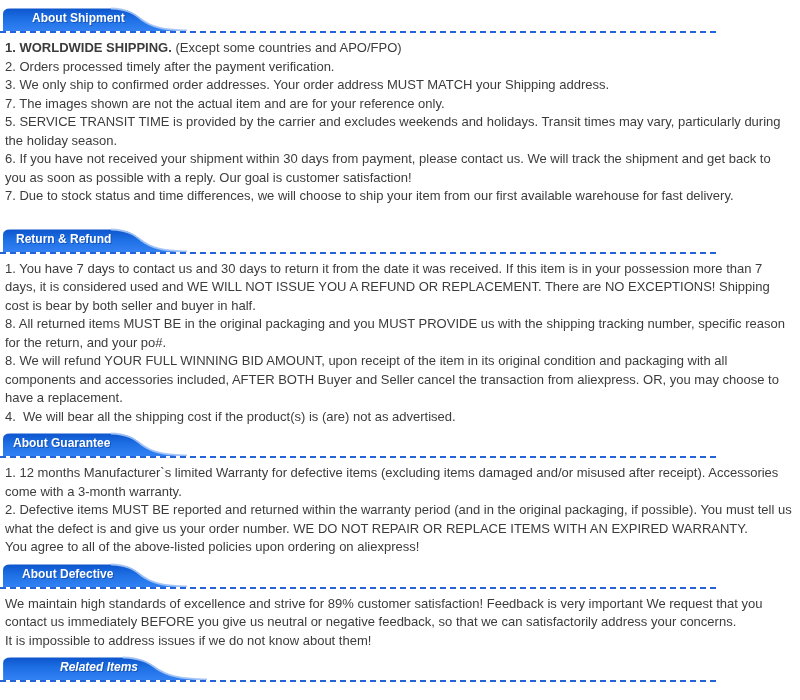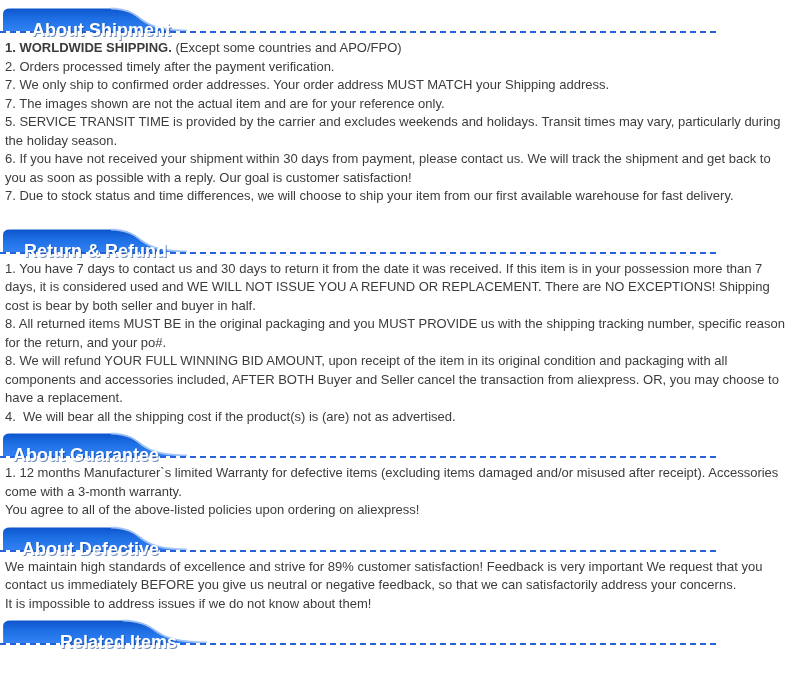--- a/index.html
+++ b/index.html
@@ -29,32 +29,32 @@
     border-bottom:2px dashed var(--dash);
   }
   .banner{
     position:absolute;
     left:2px;bottom:0;
     width:185px;height:24px;
   }
   .s4 .banner{width:205px;}
   .banner svg{display:block;width:100%;height:100%;}
   .blabel{
-    position:absolute;top:12px;left:28px;
+    position:absolute;top:0;left:28px;
     line-height:23px;
-    font-size:18px;font-weight:bold;
+    font-size:12px;font-weight:bold;
     color:var(--banner-text);
     text-shadow:1px 1px 0 rgba(10,60,150,0.6);
     white-space:nowrap;
   }
   .s0 .blabel{left:30px;}
-  .s1 .blabel{left:14px;margin-left:8px;}
+  .s1 .blabel{left:14px;}
   .s2 .blabel{left:11px;}
   .s3 .blabel{left:20px;}
-  .s4 .blabel{left:58px;}
+  .s4 .blabel{left:58px;font-style:italic;}
   .body{
     padding:6px 6px 0 5px;
     font-size:13px;
     line-height:18.5px;
   }
   .body p.item{margin:0;padding:0;}
   .defs-holder{position:absolute;width:0;height:0;overflow:hidden;}
 </style>
 </head>
 <body>
@@ -79,21 +79,21 @@
         <svg viewBox="0 0 185 24" preserveAspectRatio="none">
           <path d="M1,24 L1,7 Q1,1.5 8,1.5 L110,1.5 C124,1.5 131,5 139,11.5 C148,18.5 157,22.4 185,23.2 L185,24 Z" fill="url(#bannerGrad)"></path>
           <path d="M109,1.5 C125,2 132,6.5 140,13 C149,19.4 159,22.9 185,23.5" fill="none" stroke="#aac8f6" stroke-width="1.8" stroke-opacity="0.9"></path>
         </svg>
         <span class="blabel">About Shipment</span>
       </div>
     </div>
     <div class="body">
         <p class="item"><b>1. WORLDWIDE SHIPPING.</b> (Except some countries and APO/FPO)</p>
         <p class="item">2. Orders processed timely after the payment verification.</p>
-        <p class="item">7. We only ship to confirmed order addresses. Your order address MUST MATCH your Shipping address.</p>
+        <p class="item">3. We only ship to confirmed order addresses. Your order address MUST MATCH your Shipping address.</p>
         <p class="item">7. The images shown are not the actual item and are for your reference only.</p>
         <p class="item">5. SERVICE TRANSIT TIME is provided by the carrier and excludes weekends and holidays. Transit times may vary, particularly during the holiday season.</p>
         <p class="item">6. If you have not received your shipment within 30 days from payment, please contact us. We will track the shipment and get back to you as soon as possible with a reply. Our goal is customer satisfaction!</p>
         <p class="item">7. Due to stock status and time differences, we will choose to ship your item from our first available warehouse for fast delivery.</p>
       </div>
   </section>
 
   <section class="sec s1">
     <div class="banner-row">
       <div class="banner">
@@ -117,20 +117,21 @@
       <div class="banner">
         <svg viewBox="0 0 185 24" preserveAspectRatio="none">
           <path d="M1,24 L1,7 Q1,1.5 8,1.5 L110,1.5 C124,1.5 131,5 139,11.5 C148,18.5 157,22.4 185,23.2 L185,24 Z" fill="url(#bannerGrad)"></path>
           <path d="M109,1.5 C125,2 132,6.5 140,13 C149,19.4 159,22.9 185,23.5" fill="none" stroke="#aac8f6" stroke-width="1.8" stroke-opacity="0.9"></path>
         </svg>
         <span class="blabel">About Guarantee</span>
       </div>
     </div>
     <div class="body">
         <p class="item">1. 12 months Manufacturer`s limited Warranty for defective items (excluding items damaged and/or misused after receipt). Accessories come with a 3-month warranty.</p>
+        <p class="item">2. Defective items MUST BE reported and returned within the warranty period (and in the original packaging, if possible). You must tell us what the defect is and give us your order number. WE DO NOT REPAIR OR REPLACE ITEMS WITH AN EXPIRED WARRANTY.</p>
         <p class="item">You agree to all of the above-listed policies upon ordering on aliexpress!</p>
       </div>
   </section>
 
   <section class="sec s3">
     <div class="banner-row">
       <div class="banner">
         <svg viewBox="0 0 185 24" preserveAspectRatio="none">
           <path d="M1,24 L1,7 Q1,1.5 8,1.5 L110,1.5 C124,1.5 131,5 139,11.5 C148,18.5 157,22.4 185,23.2 L185,24 Z" fill="url(#bannerGrad)"></path>
           <path d="M109,1.5 C125,2 132,6.5 140,13 C149,19.4 159,22.9 185,23.5" fill="none" stroke="#aac8f6" stroke-width="1.8" stroke-opacity="0.9"></path>

